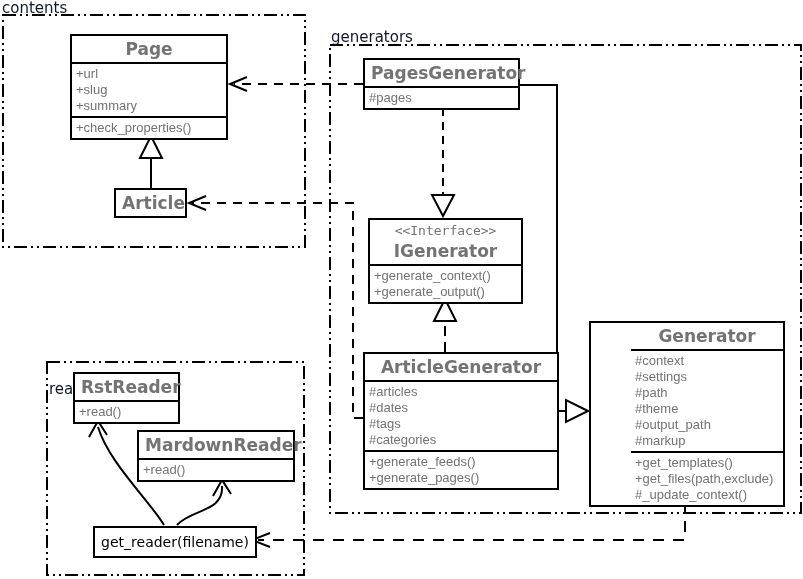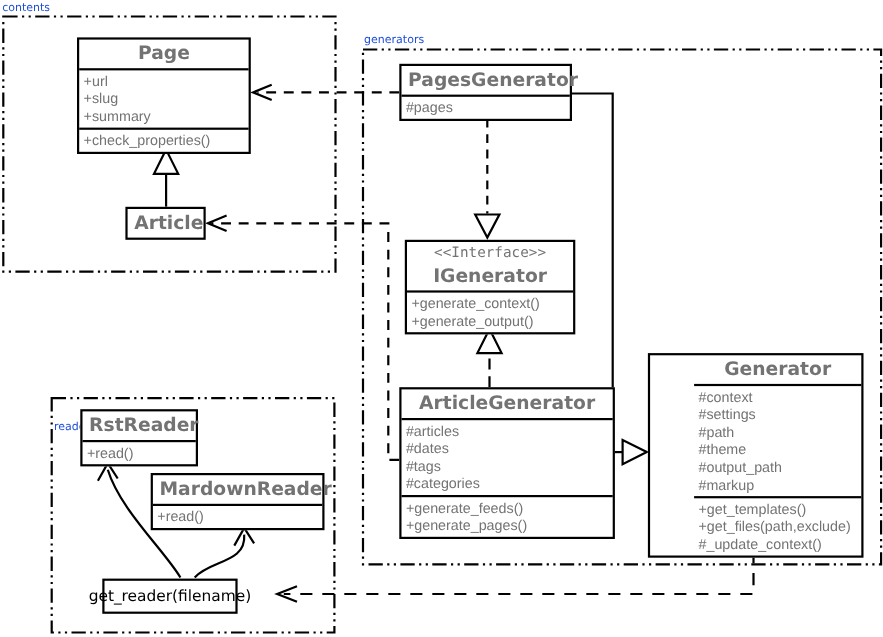--- a/index.html
+++ b/index.html
@@ -8,22 +8,22 @@
     position: relative;
     width: 803px;
     height: 579px;
     background: #ffffff;
     font-family: "DejaVu Sans", "Liberation Sans", sans-serif;
     overflow: hidden;
   }
   #wires { position: absolute; left: 0; top: 0; width: 803px; height: 579px; }
   .pkg-label {
     position: absolute;
-    font-size: 10px;
-    color: #1d4ed8;
+    font-size: 15px;
+    color: #0f172a;
     white-space: nowrap;
     line-height: 16px;
   }
   .cls {
     position: absolute;
     border: 2px solid #000;
     background: #fff;
     color: #737373;
   }
   .cls-title {
@@ -202,17 +202,17 @@
     </div>
   </div>
 
   <div class="cls" style="left:137px; top:430px; width:158px;">
     <div class="cls-title">MardownReader</div>
     <div class="cls-section sep">
       <div class="member">+read()</div>
     </div>
   </div>
 
-  <div class="plainbox" style="left:93px; top:526px; width:123px; height:32px;">
+  <div class="plainbox" style="left:93px; top:526px; width:164px; height:32px;">
     <span>get_reader(filename)</span>
   </div>
 
 </div>
 
 </body></html>

